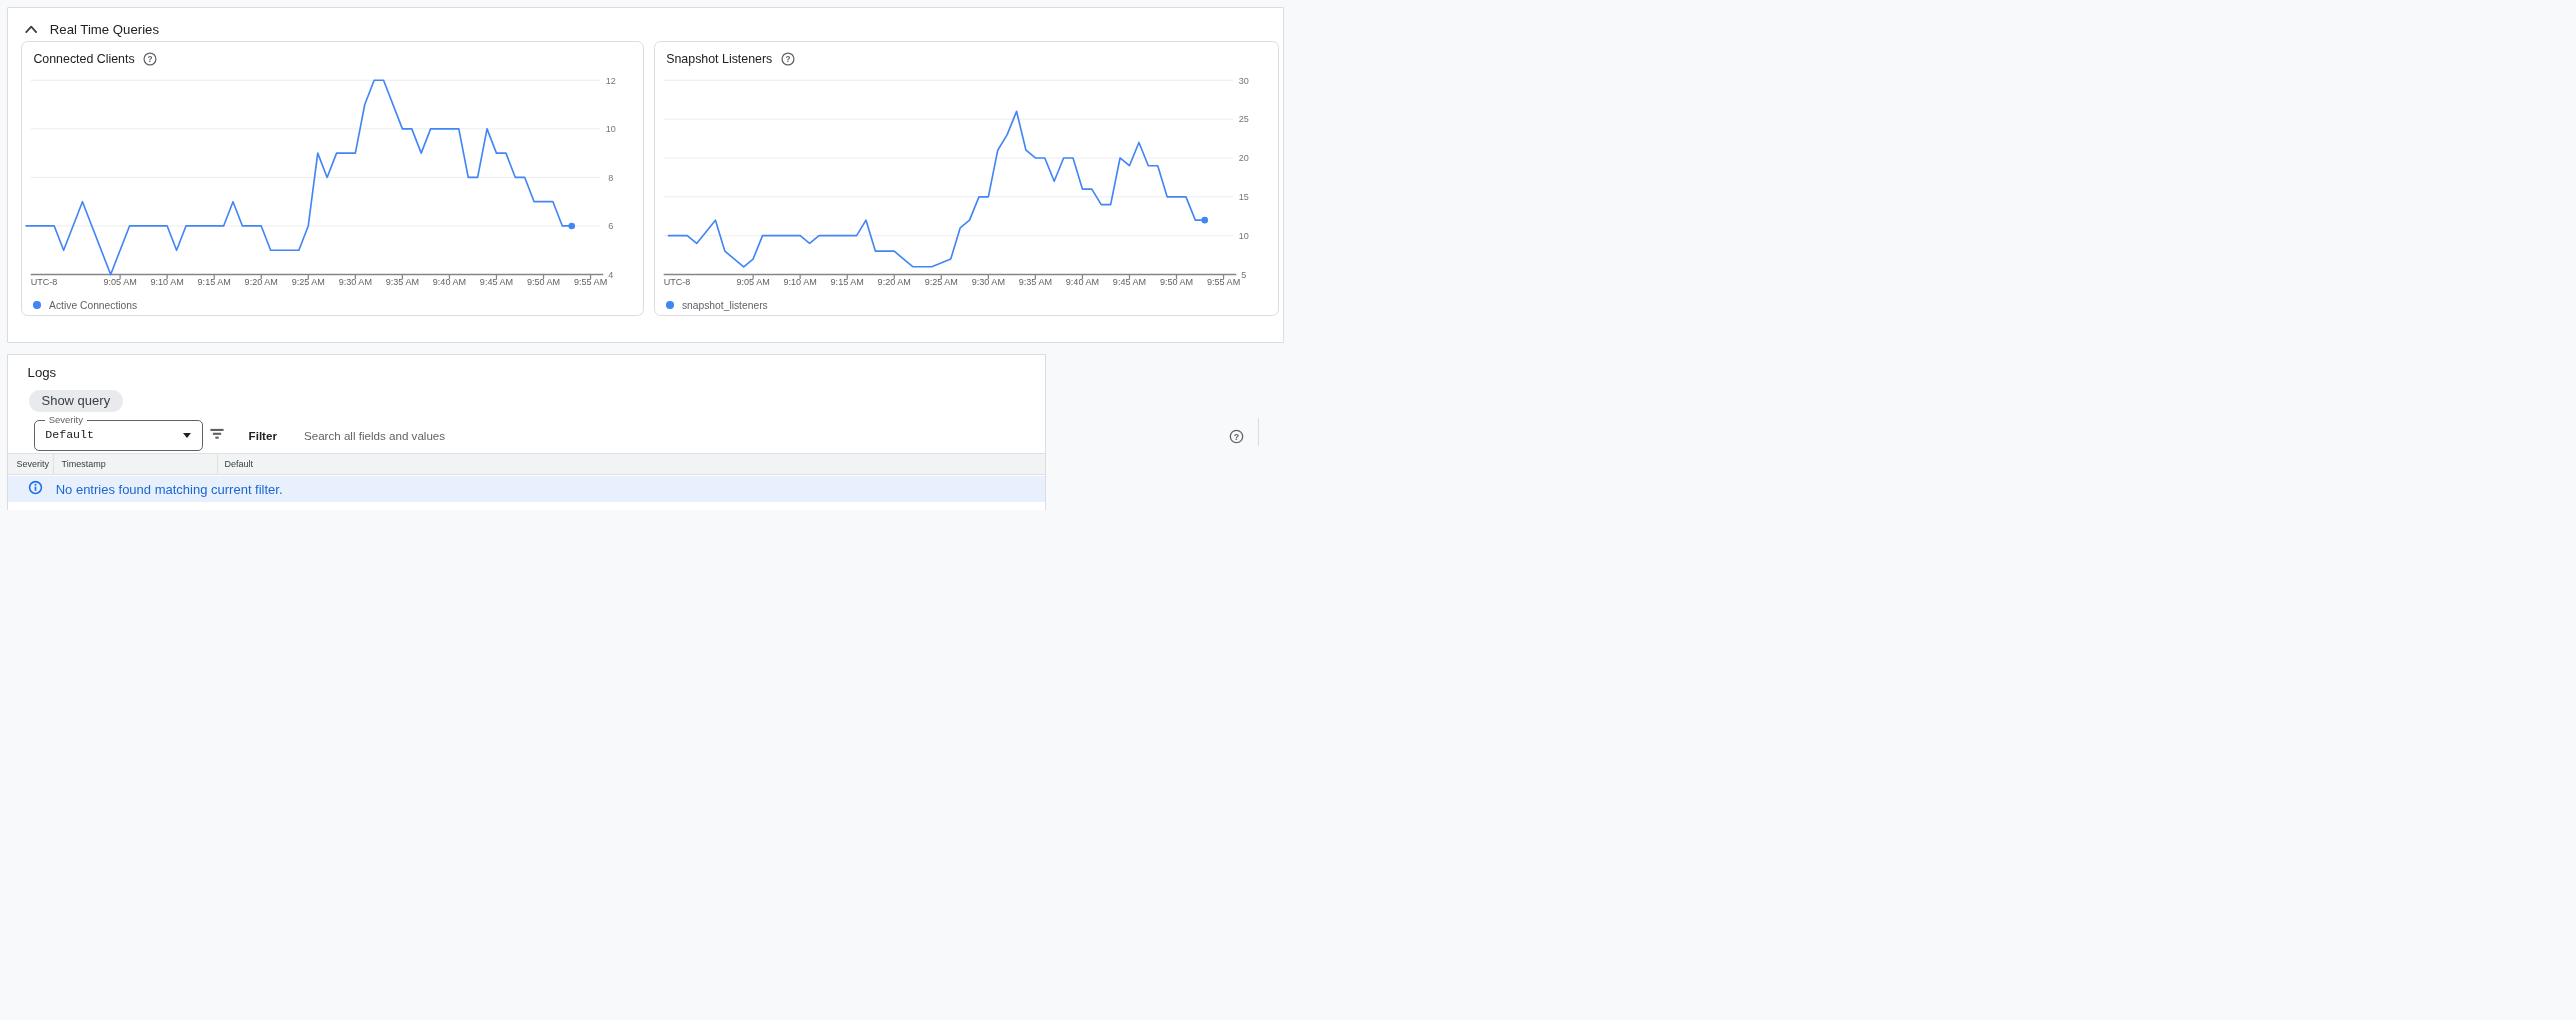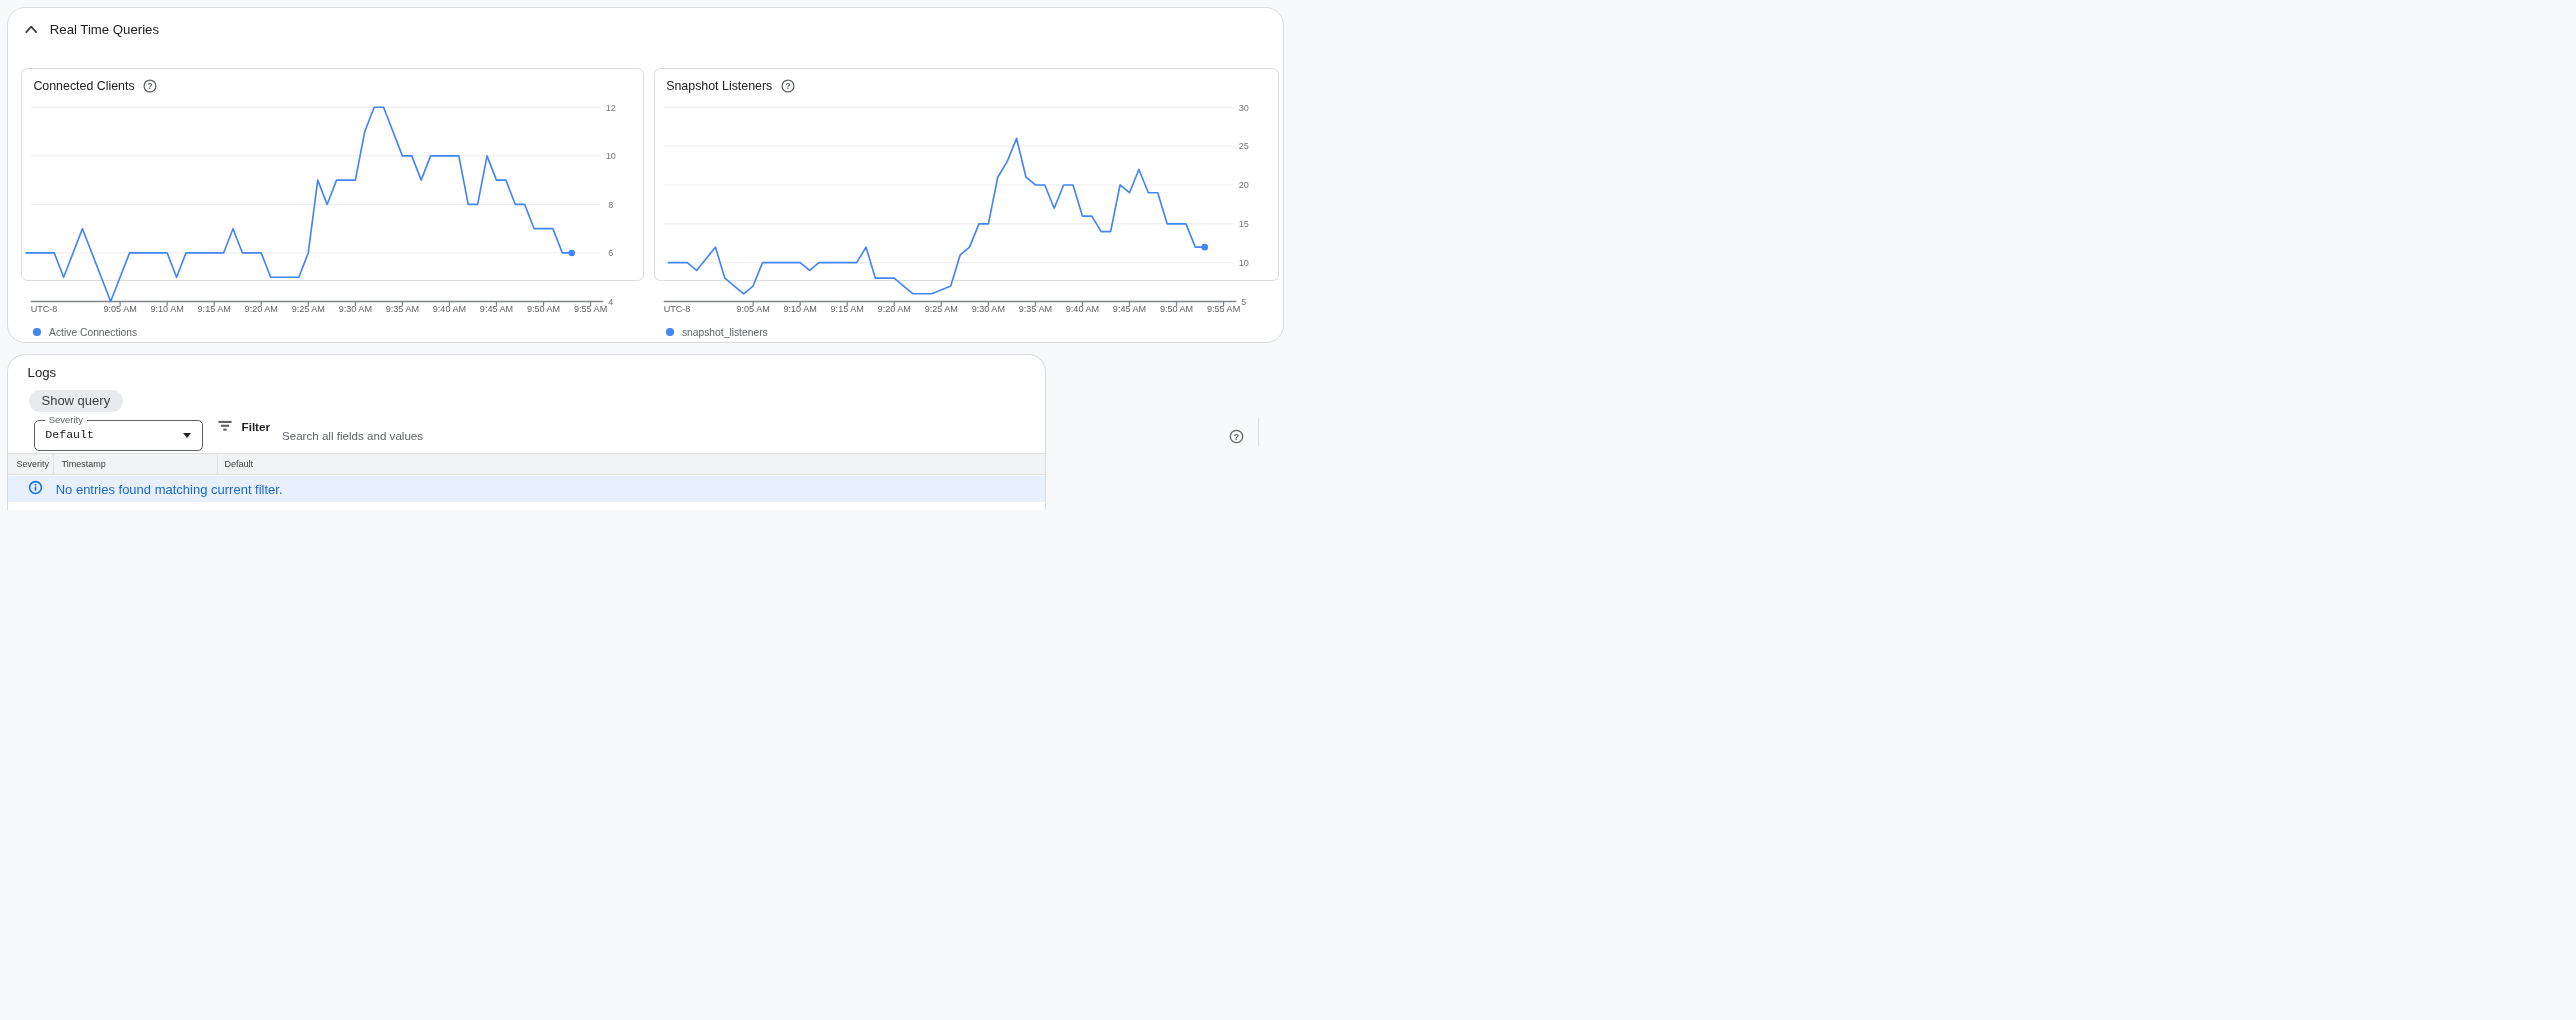--- a/index.html
+++ b/index.html
@@ -2,27 +2,27 @@
 <html style="font-size:13.2px"><head>
 <meta charset="utf-8">
 <style>
   html,body{margin:0;padding:0;}
   body{
     width:1288px;height:510px;position:relative;overflow:hidden;
     background:#f8f9fa;
     font-family:"Liberation Sans", sans-serif;
     -webkit-font-smoothing:antialiased;
   }
-  .card{position:absolute;background:#fff;border:0.8px solid #dadce0;border-radius:18px;box-sizing:border-box;}
+  .card{position:absolute;background:#fff;border:0.8px solid #dadce0;border-radius:1px;box-sizing:border-box;}
   
   #rtq-card{left:6.6px;top:6.6px;width:1277px;height:336px;}
   .section-header{position:absolute;left:15.7px;top:13.2px;display:flex;align-items:center;gap:10px;}
   .collapse-btn{width:16.5px;height:16.5px;display:flex;align-items:center;justify-content:center;cursor:pointer;background:none;border:none;padding:0;}
   .section-title{font-size:13.2px;color:#202124;}
-  .chart-card{position:absolute;background:#fff;border:0.8px solid #dadce0;border-radius:6.6px;box-sizing:border-box;height:213px;width:623px;top:60px;}
+  .chart-card{position:absolute;background:#fff;border:0.8px solid #dadce0;border-radius:6.6px;box-sizing:border-box;height:275px;width:623px;top:33px;}
   #chart-card-0{left:13.2px;}
   #chart-card-1{left:646px;width:625px;}
   .chart-title-row{position:absolute;left:11.6px;top:10.7px;display:flex;align-items:center;gap:8.3px;}
   .chart-title{font-size:12.4px;color:#202124;}
   svg.chart{position:absolute;left:0;top:30px;width:623px;height:231px;display:block;}
   svg text{font-family:"Liberation Sans", sans-serif;}
   .legend-row{position:absolute;left:11.6px;top:258px;display:flex;align-items:center;gap:8.3px;}
   .legend-dot{width:7.4px;height:7.4px;border-radius:50%;background:#4285f4;}
   .legend-label{font-size:10.3px;color:#5f6368;}
   .help-icon{display:inline-flex;cursor:pointer;}
@@ -30,21 +30,21 @@
   #logs-card{left:6.6px;top:354px;width:1039px;height:165px;border-bottom:none;border-bottom-left-radius:0;border-bottom-right-radius:0;}
   .logs-title{position:absolute;left:20px;top:10px;font-size:13.2px;color:#202124;}
   .show-query-btn{position:absolute;left:21.5px;top:35px;height:22px;padding:0 12.4px;border:none;border-radius:11.6px;
     background:#e8eaed;color:#3c4043;font-size:13px;font-family:inherit;line-height:22px;cursor:pointer;}
   .severity-select{position:absolute;left:26px;top:65px;width:169px;height:31px;border:1.2px solid #5f6368;border-radius:5px;
     box-sizing:border-box;background:#fff;cursor:pointer;}
   .severity-floating-label{position:absolute;left:10px;top:-6.6px;background:#fff;padding:0 4.1px;font-size:9.5px;color:#5f6368;}
   .severity-value{position:absolute;left:10.7px;top:0;line-height:28px;font-size:11.6px;color:#202124;font-family:Liberation Mono, monospace;}
   .select-arrow{position:absolute;right:10.7px;top:11.6px;width:0;height:0;
     border-left:4.5px solid transparent;border-right:4.5px solid transparent;border-top:5.4px solid #202124;}
-  .filter-bar{position:absolute;left:210px;top:65px;height:31px;display:flex;gap:10px;}
+  .filter-bar{position:absolute;left:202px;top:65px;height:31px;display:flex;align-items:center;gap:25px;}
   .filter-icon{display:inline-block;}
   .filter-label{font-size:11.6px;font-weight:bold;color:#202124;}
   .filter-input{border:none;outline:none;background:transparent;font-size:11.6px;font-family:inherit;color:#202124;width:909px;}
   .filter-input::placeholder{color:#5f6368;opacity:1;}
   .logs-help{position:absolute;left:1221px;top:74px;}
   .v-divider{position:absolute;left:1250px;top:63px;width:0.8px;height:28px;background:#dadce0;}
   .log-table-header{position:absolute;left:0;top:98px;width:100%;height:22px;background:#f1f3f4;
     border-top:0.8px solid #e0e0e0;border-bottom:0.8px solid #e0e0e0;box-sizing:border-box;}
   .col-label{position:absolute;top:0;line-height:20.7px;font-size:9px;color:#3c4043;}
   .col-sep{position:absolute;top:0;width:0.8px;height:100%;background:#e0e0e0;}

